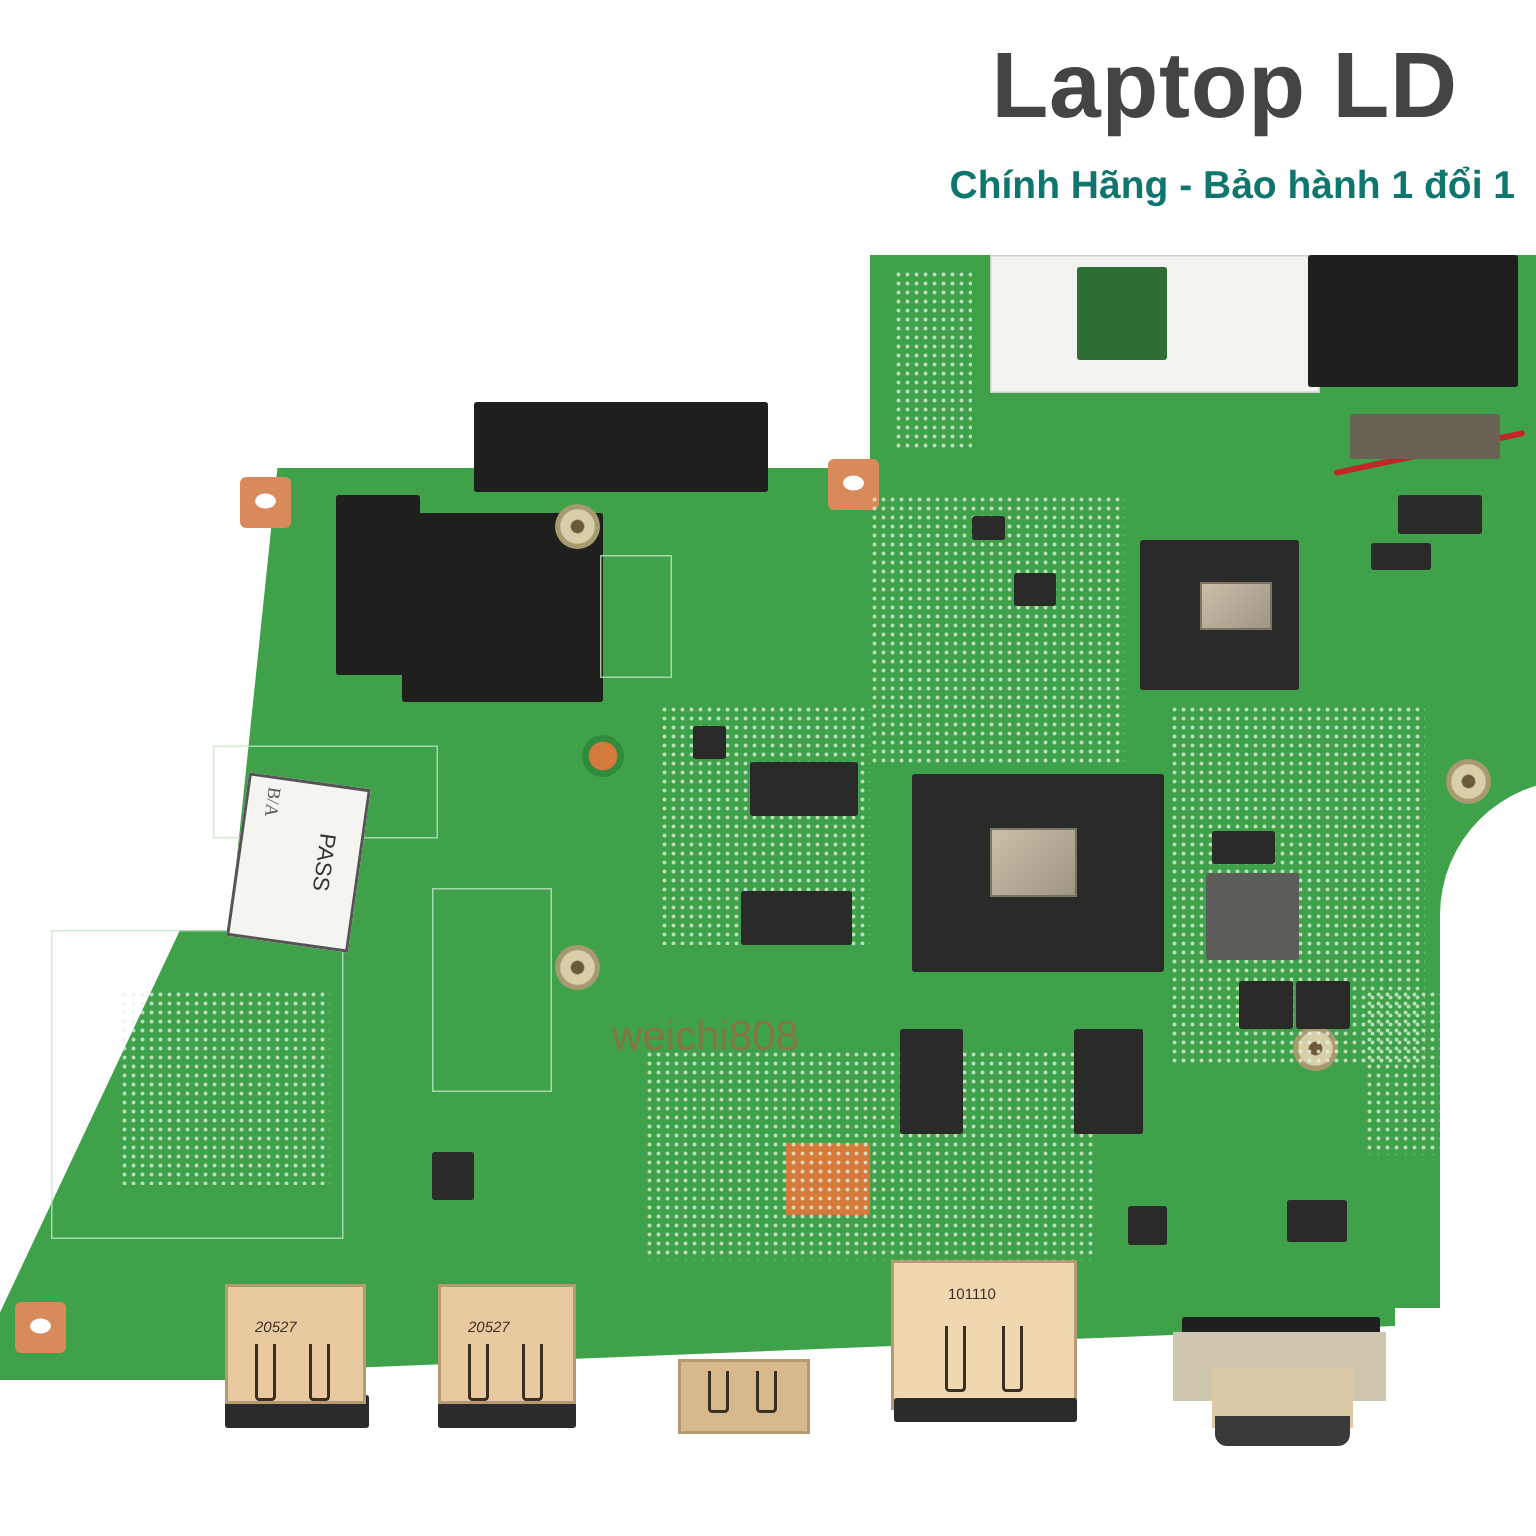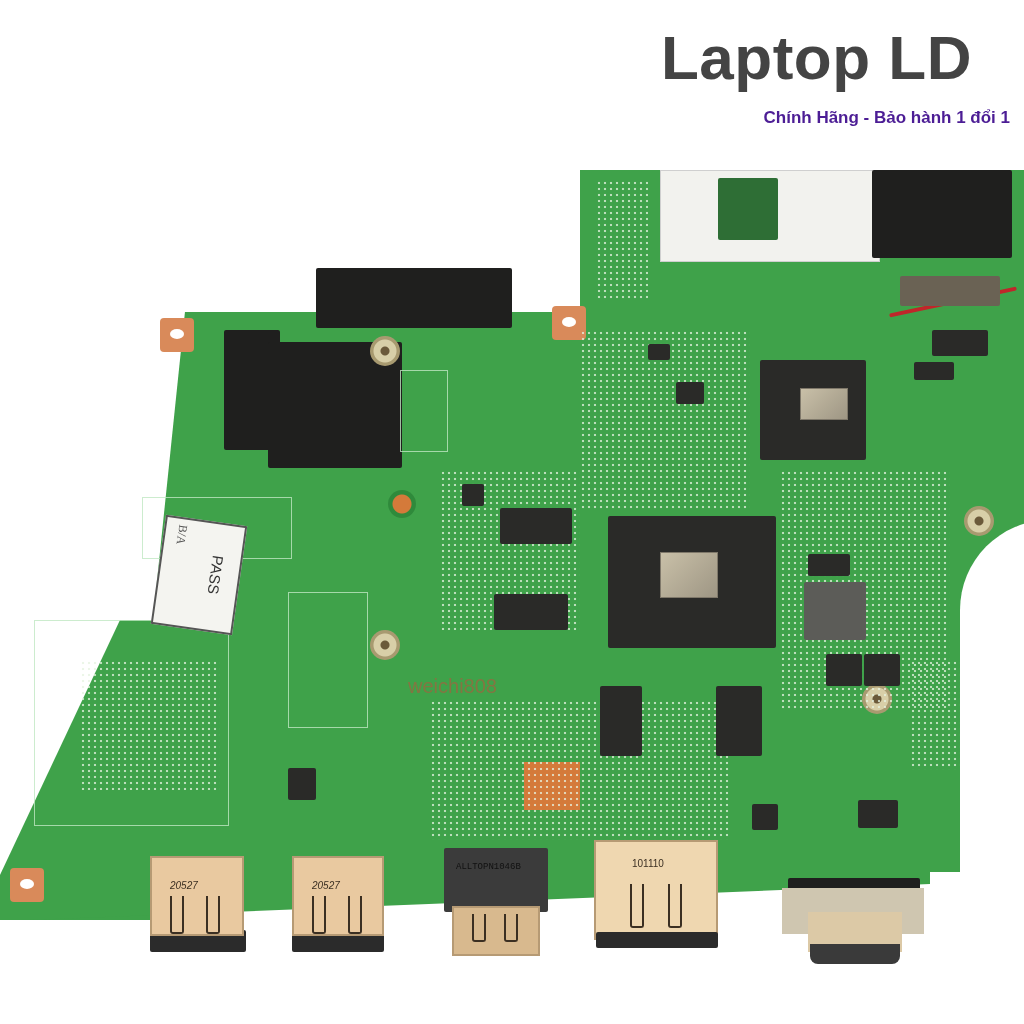--- a/index.html
+++ b/index.html
@@ -7,21 +7,21 @@
   body { position: relative; font-family: "Liberation Sans", sans-serif; }
 
   .brand-title {
     position: absolute; right: 52px; top: 22px;
     font-family: "Liberation Sans", sans-serif;
     font-weight: 700; font-size: 62px; color: #444444; letter-spacing: 0.5px;
   }
   .brand-sub {
     position: absolute; right: 14px; top: 108px;
     font-family: "Liberation Sans", sans-serif;
-    font-weight: 700; font-size: 17px; color: #4c1d95;
+    font-weight: 700; font-size: 26px; color: #0f766e;
   }
 
   
   .pcb {
     position: absolute; left: 0; top: 0; width: 1024px; height: 1024px;
   }
   .board-main {
     position: absolute; background: #3fa24a;
   }
 
@@ -85,21 +85,21 @@
   }
   .hdmi-body { position: absolute; background: #3b3b3b; border-radius: 2px; }
   .hdmi-code {
     position: absolute; left: 12px; top: 14px; font-size: 9px; color: #111;
     font-family: "Liberation Mono", monospace;
   }
   .vga {
     position: absolute; background: #cfc6b0;
   }
   .watermark {
-    position: absolute; left: 408px; top: 675px; font-size: 20px;
+    position: absolute; left: 408px; top: 675px; font-size: 28px;
     color: rgba(190,80,60,0.55); font-family: "Liberation Sans", sans-serif;
   }
   .socket {
     position: absolute; background: #f2f2ee; border: 1px solid #cfcfcf;
   }
   .cable-red {
     position: absolute; height: 4px; background: #c0262a; border-radius: 2px;
   }
 </style>
 </head>
@@ -187,23 +187,20 @@
     <span class="slot" style="left:54px; top:38px;"></span>
   </div>
 
   <div class="port-base" style="left:292px; top:930px; width:92px; height:22px;"></div>
   <div class="port" style="left:292px; top:856px; width:92px; height:80px;">
     <span class="prt-code">20527</span>
     <span class="slot" style="left:18px; top:38px;"></span>
     <span class="slot" style="left:54px; top:38px;"></span>
   </div>
 
-  <div class="hdmi-body" style="left:444px; top:848px; width:104px; height:64px;">
-    <span class="hdmi-code">ALLTOPN1046B</span>
-  </div>
   <div class="port" style="left:452px; top:906px; width:88px; height:50px; background:#d8b98e;">
     <span class="slot" style="left:18px; top:6px; height:28px;"></span>
     <span class="slot" style="left:50px; top:6px; height:28px;"></span>
   </div>
 
   <div class="port" style="left:594px; top:840px; width:124px; height:100px; background:#efd7b0;">
     <span class="prt-code" style="left:36px; top:16px; font-style:normal;">101110</span>
     <span class="slot" style="left:34px; top:42px; height:44px;"></span>
     <span class="slot" style="left:72px; top:42px; height:44px;"></span>
   </div>

